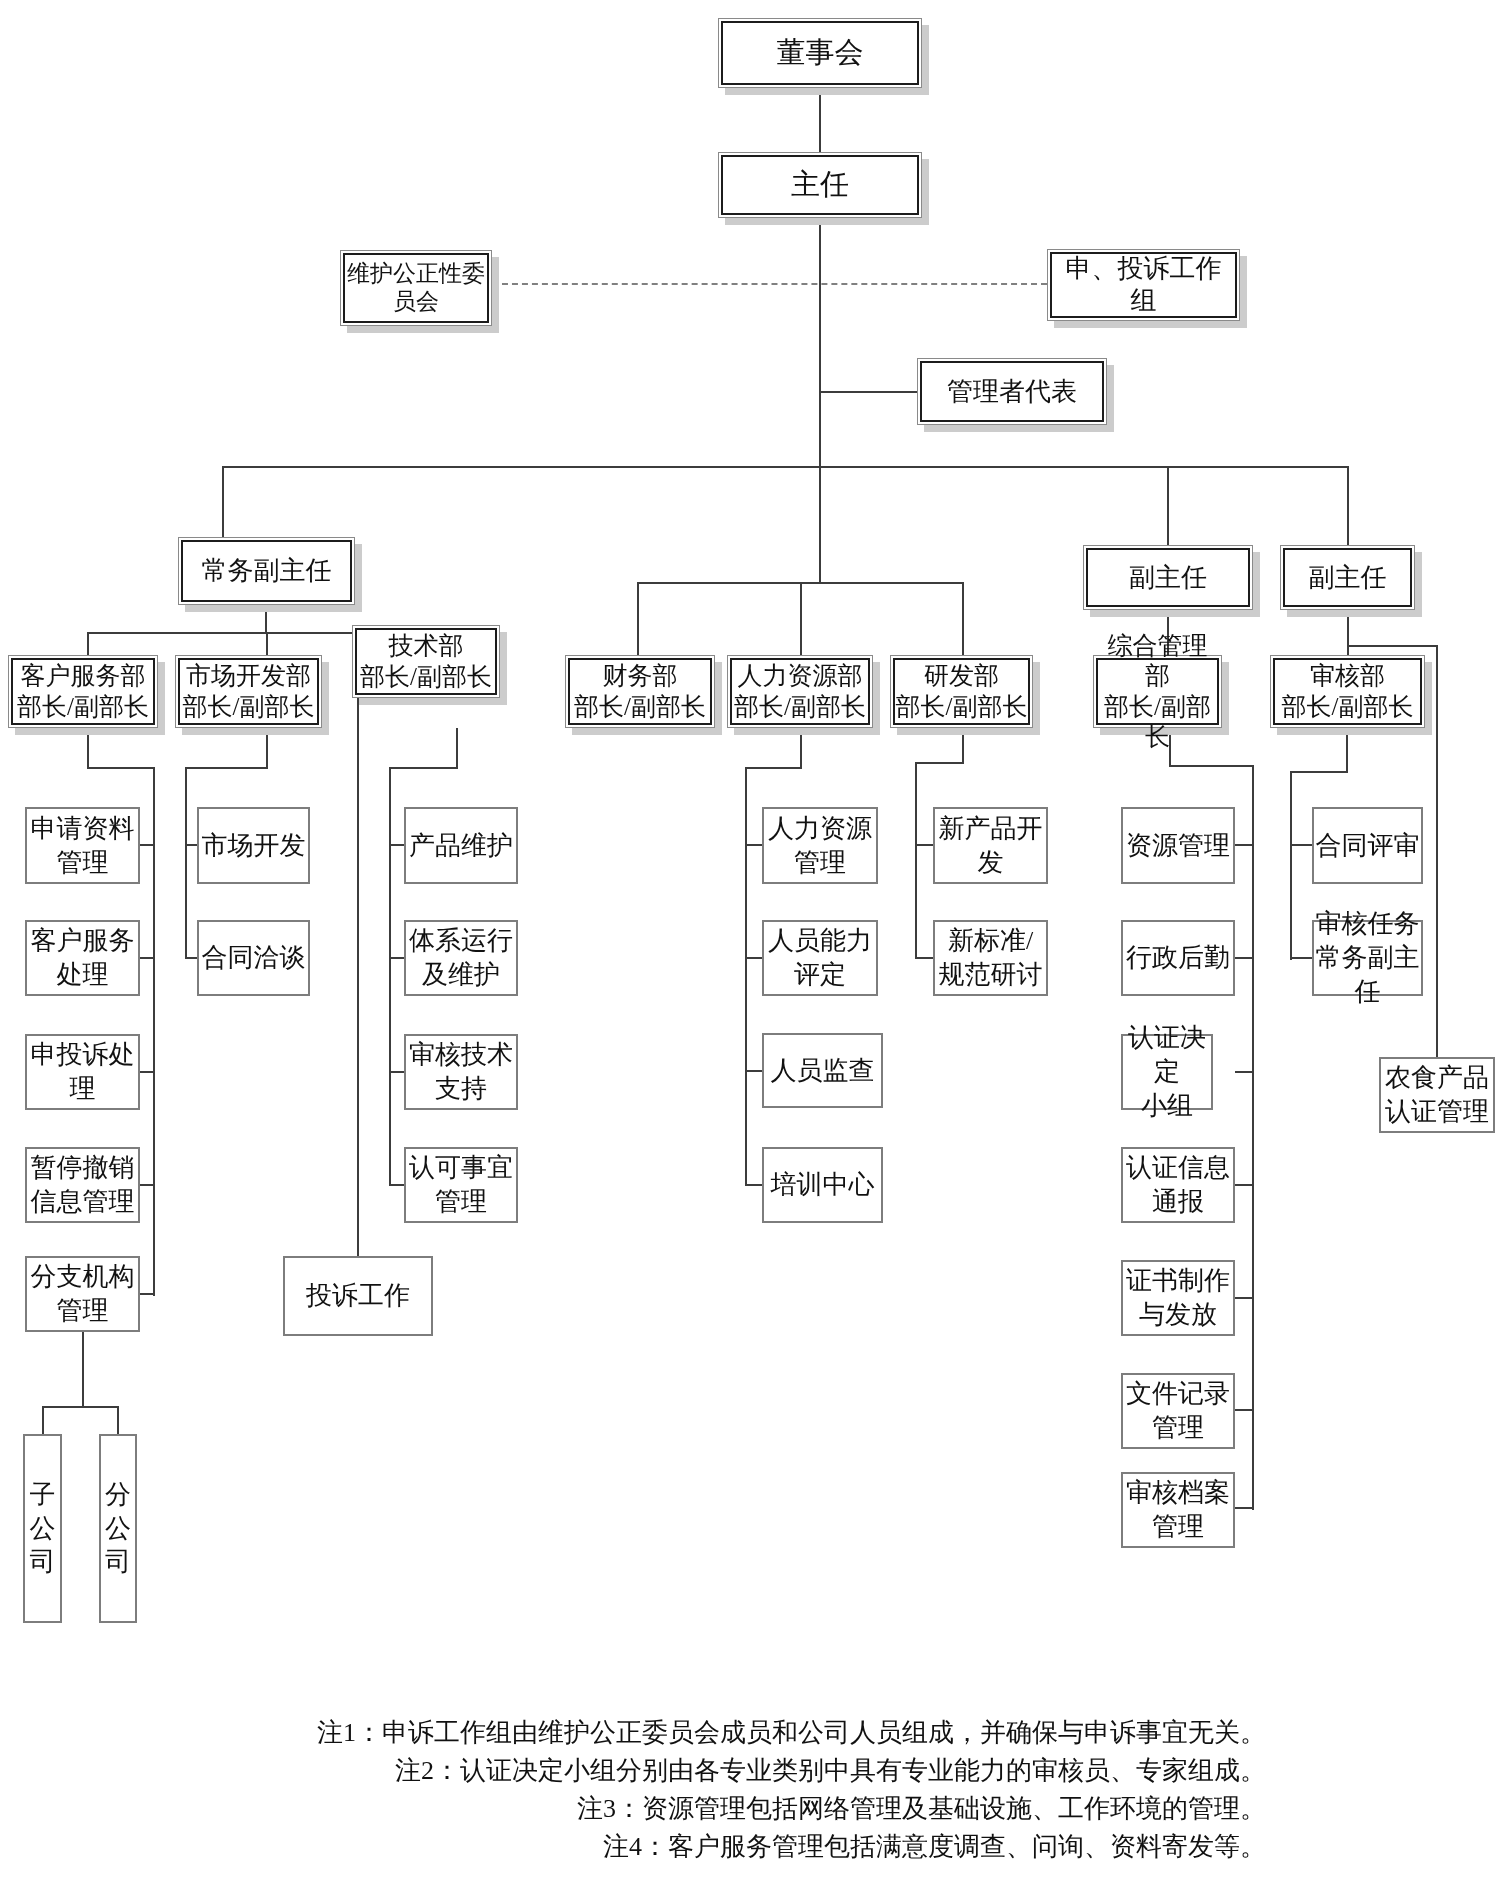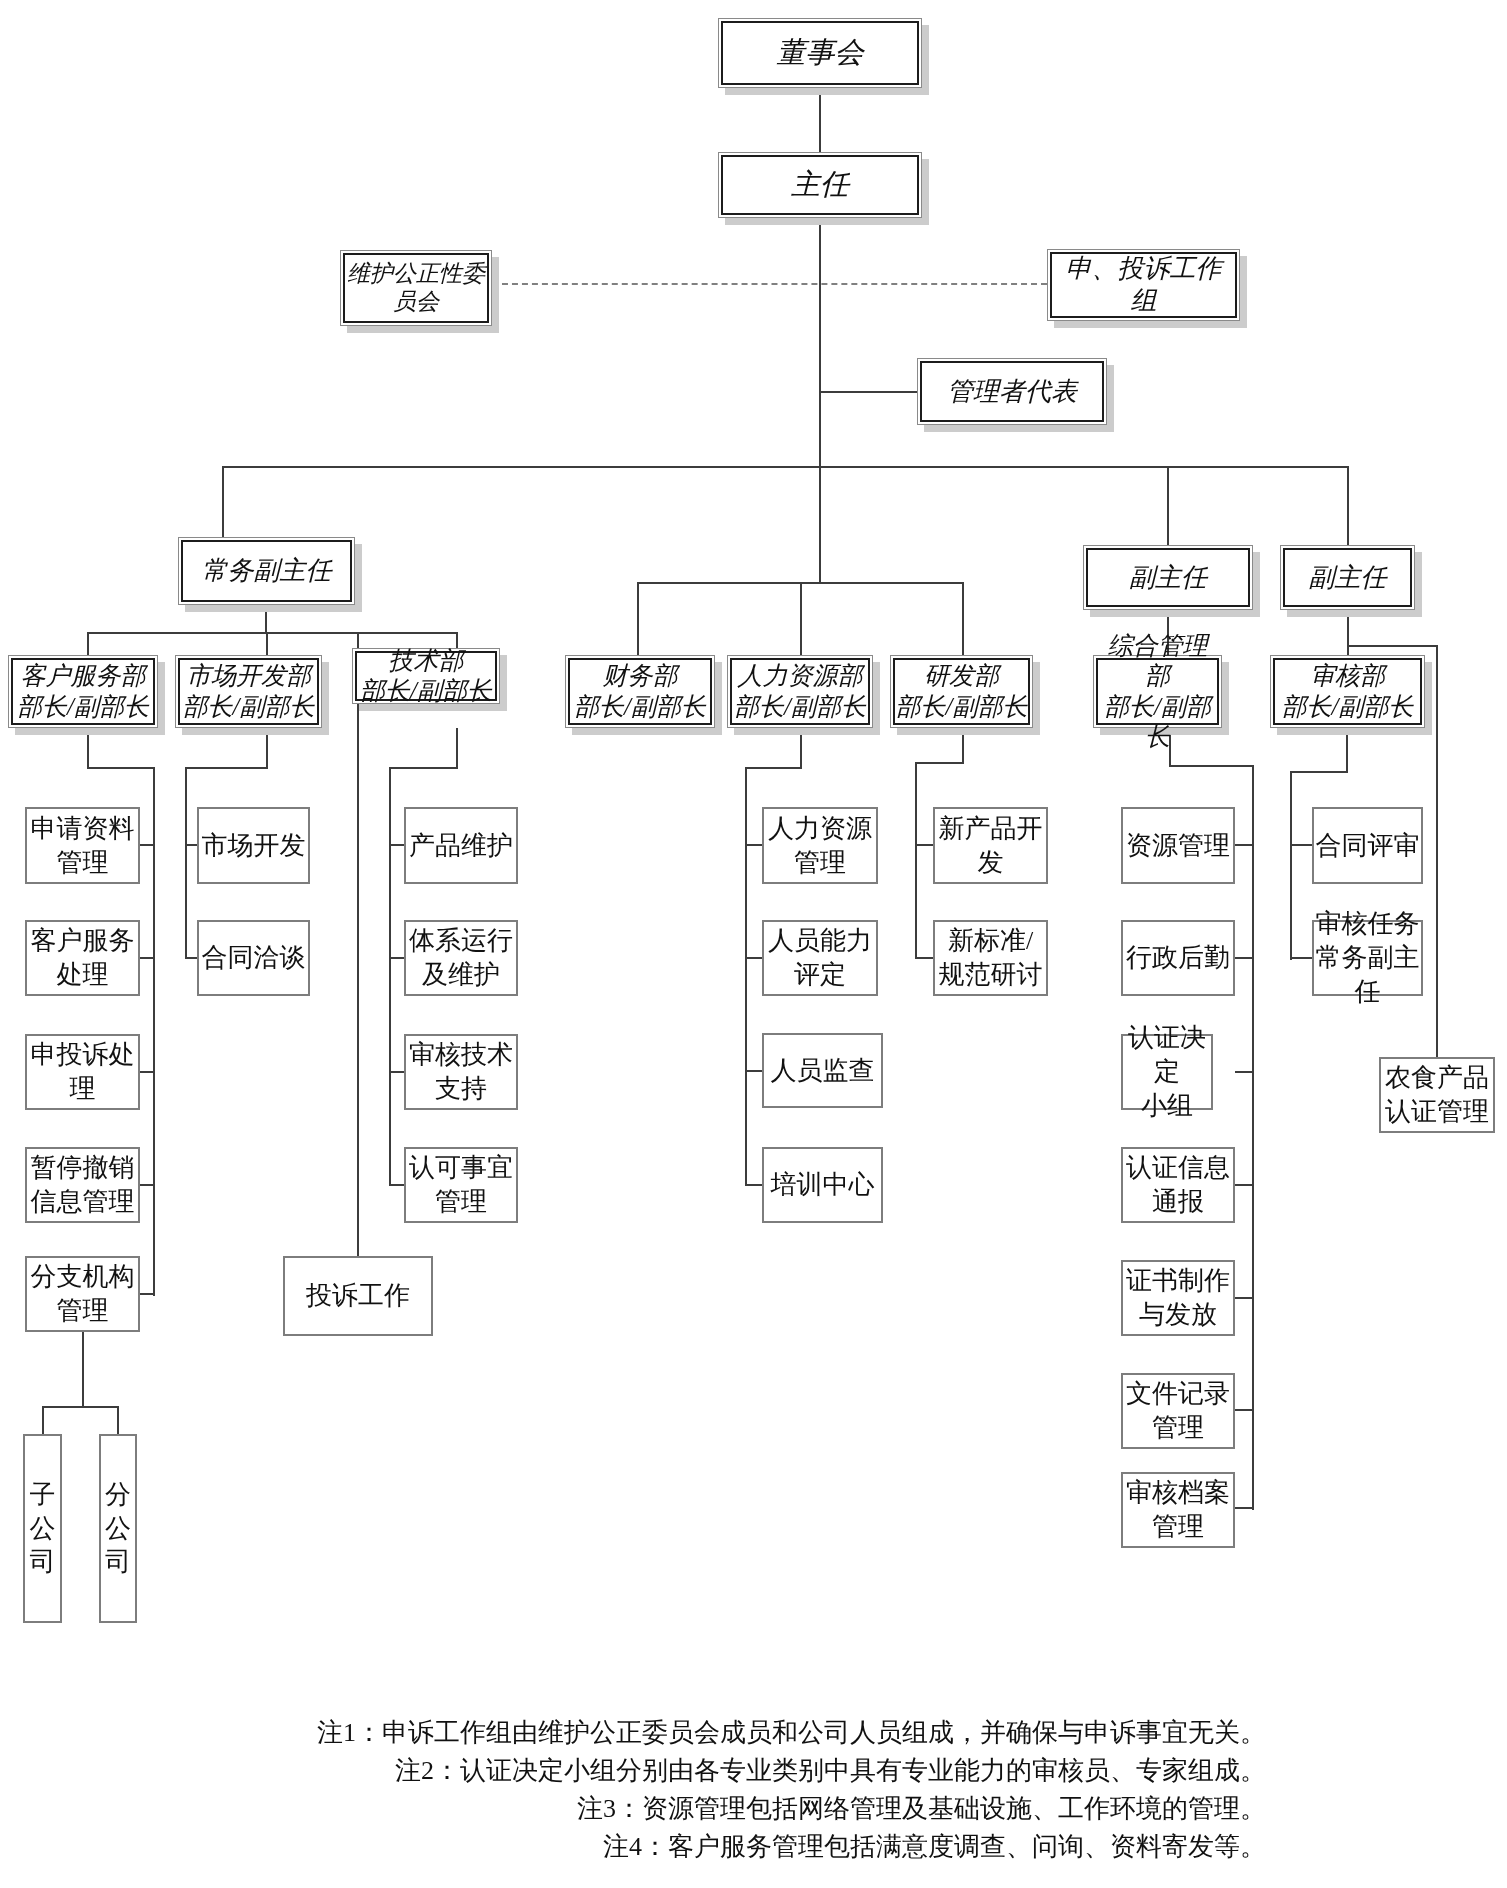--- a/index.html
+++ b/index.html
@@ -5,21 +5,21 @@
   html,body{margin:0;padding:0;background:#ffffff;}
   .stage{
     position:relative;width:1507px;height:1888px;background:#ffffff;overflow:hidden;
     font-family:"Liberation Serif","DejaVu Serif",serif;color:#111;
   }
   .bx{
     position:absolute;background:#ffffff;box-sizing:border-box;
     display:flex;align-items:center;justify-content:center;text-align:center;
   }
   
-  .lv1{border:1px solid #8a8a8a;box-shadow:7px 7px 0 #cccccc;padding:2px;font-style:italic;}
+  .lv1{border:1px solid #8a8a8a;box-shadow:7px 7px 0 #cccccc;padding:2px;}
   .lv1 .in{
     border:2px solid #1c1c1c;width:100%;height:100%;box-sizing:border-box;
     display:flex;align-items:center;justify-content:center;
     white-space:pre-line;font-size:26px;line-height:1.22;
   }
   .lv1 .in.big{font-size:29px;}
   .lv1 .in.dept{font-size:25px;}
   .lv1 .in.small{font-size:23px;}
   
   .lv2{
@@ -147,21 +147,21 @@
   </div>
 
   <div class="bx lv1" style="left:8px;top:655px;width:150px;height:73px">
     <div class="in dept">客户服务部
 部长/副部长</div>
   </div>
   <div class="bx lv1" style="left:175px;top:655px;width:147px;height:73px">
     <div class="in dept">市场开发部
 部长/副部长</div>
   </div>
-  <div class="bx lv1" style="left:352px;top:648px;width:148px;height:56px">
+  <div class="bx lv1" style="left:352px;top:625px;width:148px;height:73px">
     <div class="in dept">技术部
 部长/副部长</div>
   </div>
   <div class="bx lv1" style="left:565px;top:655px;width:150px;height:73px">
     <div class="in dept">财务部
 部长/副部长</div>
   </div>
   <div class="bx lv1" style="left:727px;top:655px;width:146px;height:73px">
     <div class="in dept">人力资源部
 部长/副部长</div>

